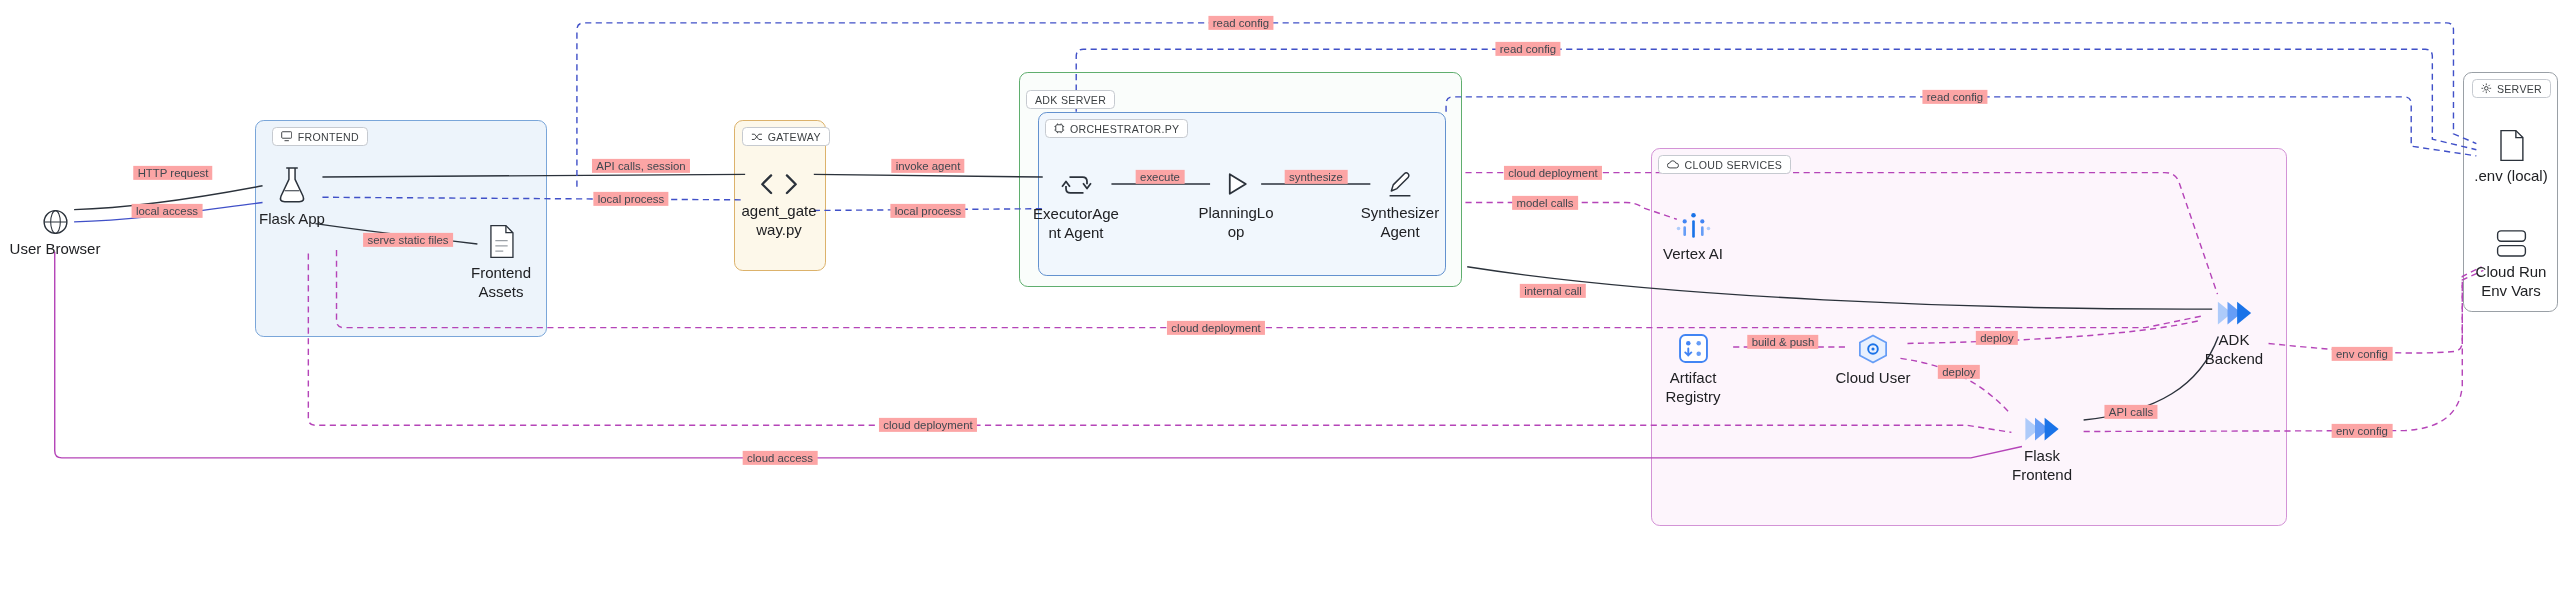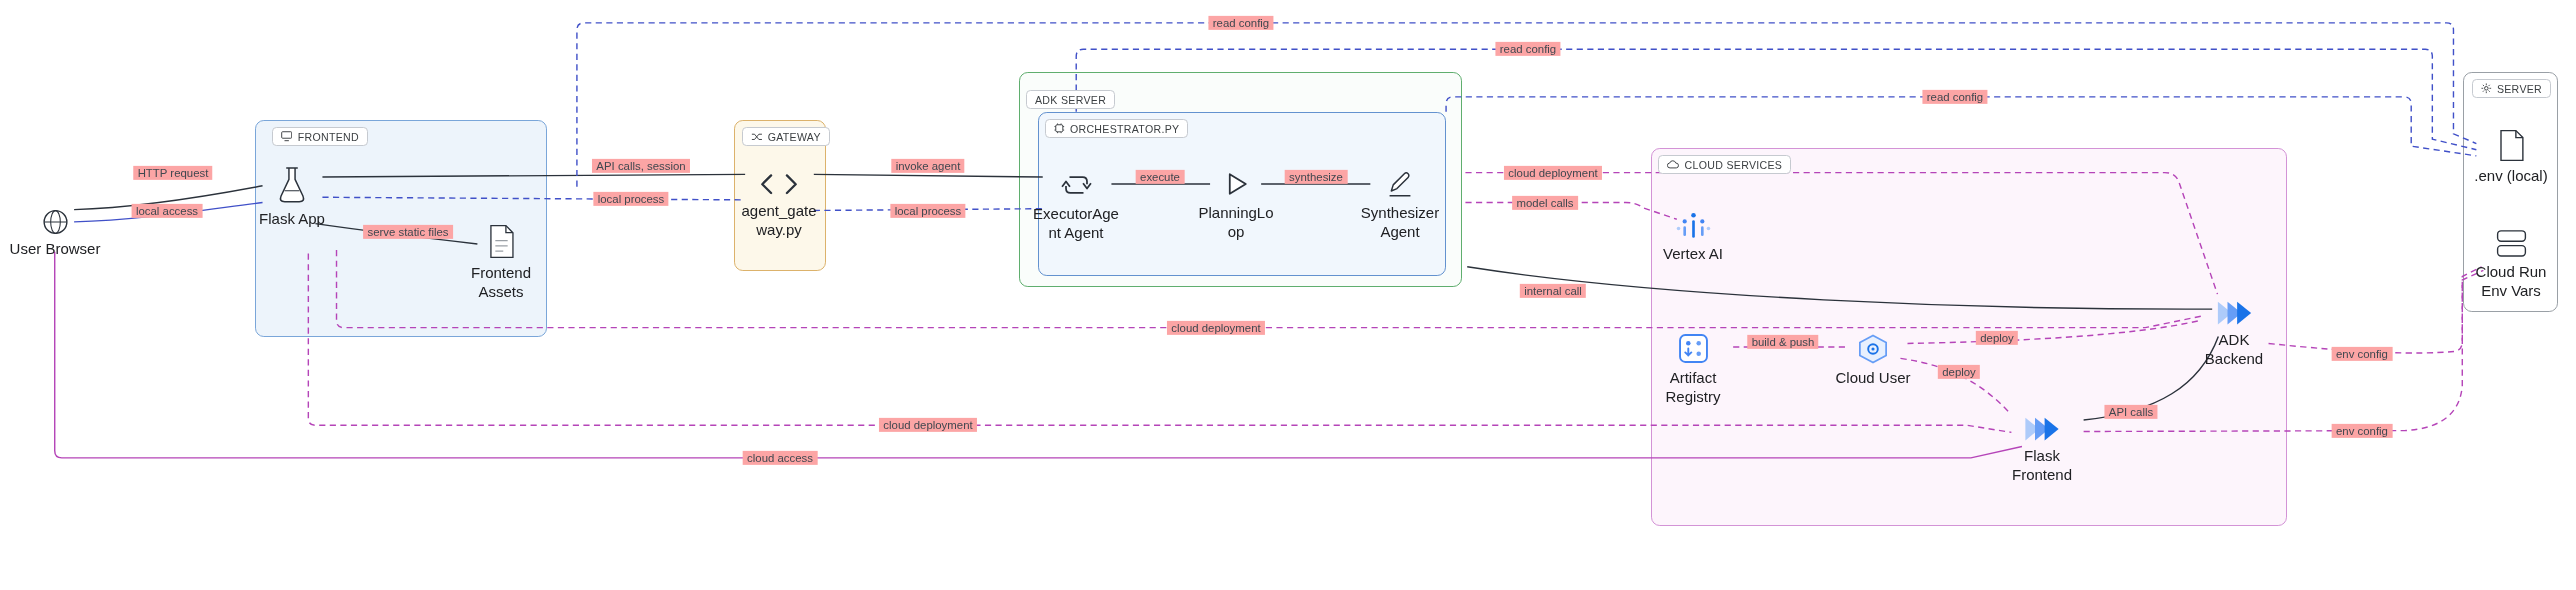--- a/index.html
+++ b/index.html
@@ -289,21 +289,21 @@
       <svg width="33" height="32" viewBox="0 0 38 36">
           <rect x="3" y="4" width="32" height="12" rx="4" fill="#fff" stroke="#2b323b" stroke-width="1.6"></rect>
           <rect x="3" y="21" width="32" height="12" rx="4" fill="#fff" stroke="#2b323b" stroke-width="1.6"></rect>
         </svg>
     </span>
     <div class="node-label" style="width:74px">Cloud Run Env Vars</div>
   </div>
 
   <div class="edge-label" style="left:173px;top:173px">HTTP request</div>
   <div class="edge-label" style="left:167px;top:211px">local access</div>
-  <div class="edge-label" style="left:408px;top:232px">serve static files</div>
+  <div class="edge-label" style="left:408px;top:240px">serve static files</div>
   <div class="edge-label" style="left:641px;top:166px">API calls, session</div>
   <div class="edge-label" style="left:631px;top:199px">local process</div>
   <div class="edge-label" style="left:928px;top:166px">invoke agent</div>
   <div class="edge-label" style="left:928px;top:211px">local process</div>
   <div class="edge-label" style="left:1160px;top:177px">execute</div>
   <div class="edge-label" style="left:1316px;top:177px">synthesize</div>
   <div class="edge-label" style="left:1241px;top:23px">read config</div>
   <div class="edge-label" style="left:1528px;top:49px">read config</div>
   <div class="edge-label" style="left:1955px;top:97px">read config</div>
   <div class="edge-label" style="left:1553px;top:173px">cloud deployment</div>

